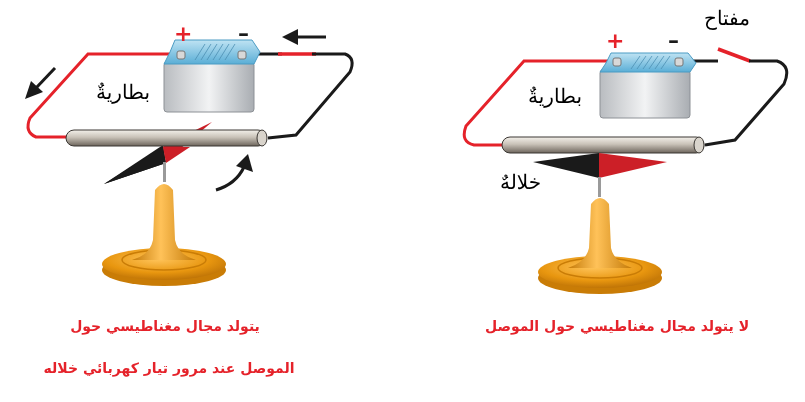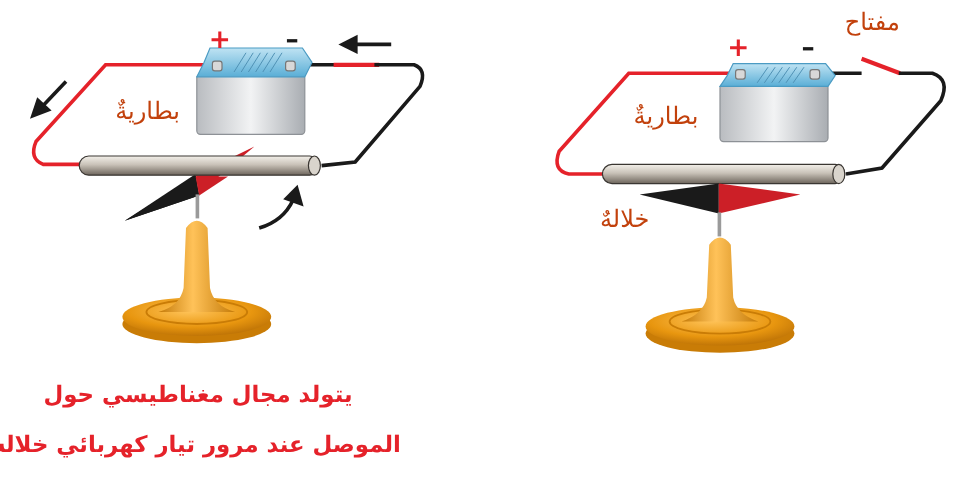--- a/index.html
+++ b/index.html
@@ -1,22 +1,22 @@
 <!DOCTYPE html>
 <html><head>
 <meta charset="utf-8">
 <style>
   html, body { margin:0; padding:0; background:#ffffff; }
   body { width:805px; height:402px; position:relative; overflow:hidden; font-family:"DejaVu Sans", sans-serif; }
   .panel { position:absolute; top:0; height:402px; }
   #panel-left { left:0; width:402px; }
   #panel-right { left:402px; width:403px; }
   svg.scene { position:absolute; left:0; top:0; }
-  .label-ar { position:absolute; direction:rtl; font-family:Liberation Sans, sans-serif; color:#c2410c; font-size:20px; white-space:nowrap; }
-  .caption { position:absolute; direction:rtl; font-family:"DejaVu Sans", sans-serif; font-weight:bold; color:#e5222a; font-size:19px; white-space:nowrap; text-align:center; }
+  .label-ar { position:absolute; direction:rtl; font-family:Liberation Sans, sans-serif; color:#000000; font-size:20px; white-space:nowrap; }
+  .caption { position:absolute; direction:rtl; font-family:"DejaVu Sans", sans-serif; font-weight:bold; color:#e5222a; font-size:14px; white-space:nowrap; text-align:center; }
   .sign { position:absolute; font-family:"DejaVu Sans", sans-serif; font-weight:bold; font-size:22px; line-height:22px; }
 </style>
 </head>
 <body>
 
 <div class="panel" id="panel-left">
   <svg class="scene" width="402" height="320" viewBox="0 0 402 320">
     <defs>
       <linearGradient id="rodL" x1="0" y1="0" x2="0" y2="1">
         <stop offset="0" stop-color="#f3f0ea"></stop>
@@ -179,13 +179,14 @@
       <rect x="273" y="58" width="8" height="8" rx="2" fill="#d8d8d8" stroke="#777"></rect>
     </g>
   </svg>
 
   <div class="sign" style="left:204px;top:30px;color:#e5222a;">+</div>
   <div class="sign" style="left:266px;top:30px;color:#1a1a1a;">–</div>
   <div class="label-ar" style="left:302px;top:6px;">مفتاح</div>
   <div class="label-ar" style="left:126px;top:84px;">بطاريةٌ</div>
   <div class="label-ar" style="left:98px;top:170px;">خلالهٌ</div>
 
+  <div class="caption" style="left:30px;width:370px;top:318px;">لا يتولد مجال مغناطيسي حول الموصل</div>
 </div>
 
 </body></html>

